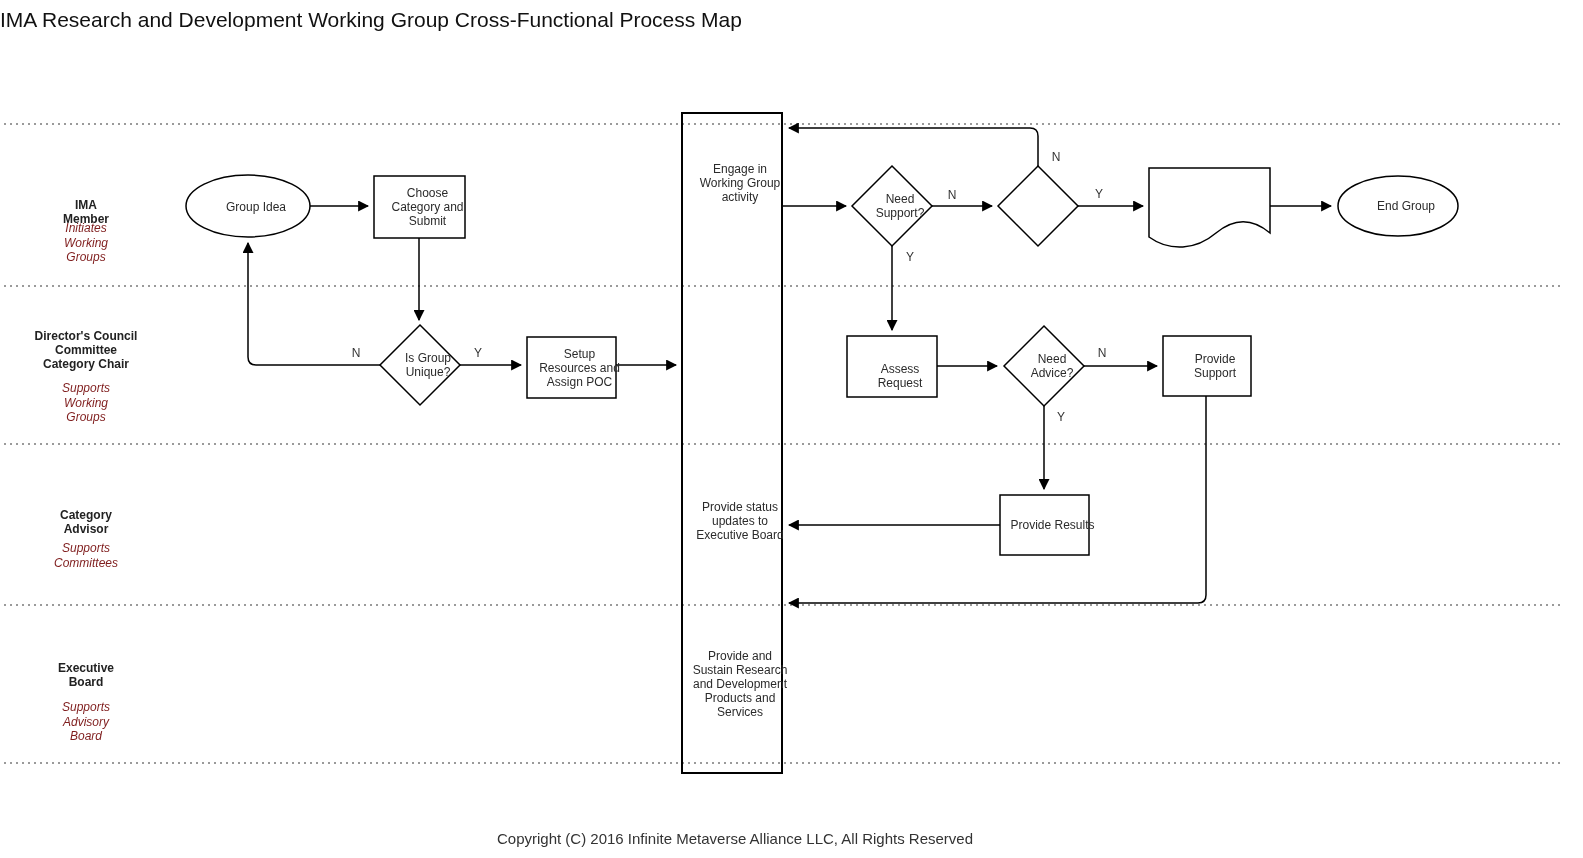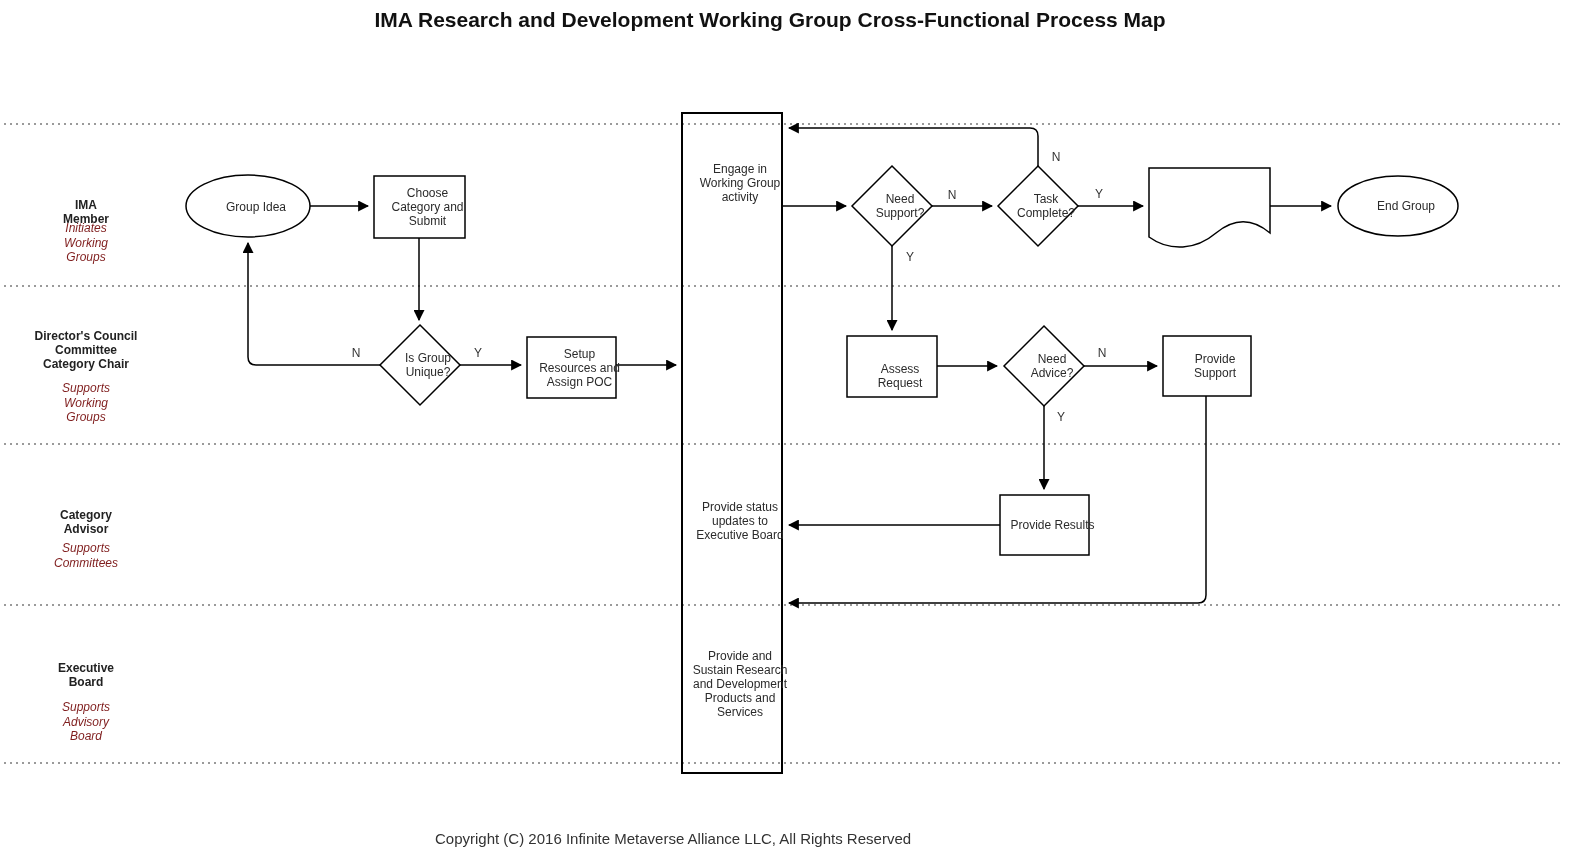--- a/index.html
+++ b/index.html
@@ -5,22 +5,21 @@
   html,body{margin:0;padding:0;background:#fff;}
   #canvas{
     position:relative;
     width:1583px;height:858px;
     background:#ffffff;
     font-family:"Liberation Sans", sans-serif;
     overflow:hidden;
   }
   .title{
     position:absolute;left:0;top:8px;width:1540px;
-    text-align:center;
-    font-size:21px;font-weight:bold;color:#111;
+    font-size:21px;font-weight:normal;color:#111;
     letter-spacing:0px;
     white-space:pre-line;
   }
   .lane-line{
     position:absolute;left:4px;width:1556px;height:2px;
     background:repeating-linear-gradient(90deg,#9a9a9a 0 2px,transparent 2px 6px);
   }
   .lane-role{
     position:absolute;left:10px;width:152px;
     text-align:center;font-size:12px;font-weight:bold;color:#222;
@@ -38,21 +37,21 @@
     text-align:center;font-size:12px;color:#2b2b2b;line-height:14px;
     white-space:pre-line;pointer-events:none;padding-left:8px;
   }
   .edge-label{
     position:absolute;z-index:2;
     transform:translate(-50%,-50%);
     font-size:12px;color:#333;
   }
   .copyright{
     position:absolute;left:435px;top:830px;width:600px;
-    text-align:left;font-size:15px;color:#333;
+    text-align:center;font-size:15px;color:#333;
   }
 </style>
 </head>
 <body>
 
 <div id="canvas">
 
   <div class="title">IMA Research and Development Working Group Cross-Functional Process Map</div>
 
   <div class="lane-line" style="top:123px"></div>
@@ -143,22 +142,20 @@
   <div class="node-label" style="left:684px;top:481px;width:96px;height:80px">Provide status
 updates to
 Executive Board</div>
   <div class="node-label" style="left:684px;top:646px;width:96px;height:76px">Provide and
 Sustain Research
 and Development
 Products and
 Services</div>
   <div class="node-label" style="left:852px;top:167px;width:80px;height:78px">Need
 Support?</div>
-  <div class="node-label" style="left:998px;top:167px;width:80px;height:78px">Task
-Complete?</div>
   <div class="node-label" style="left:1340px;top:177px;width:116px;height:58px">End Group</div>
   <div class="node-label" style="left:849px;top:337px;width:86px;height:77px">Assess
 Request</div>
   <div class="node-label" style="left:1004px;top:327px;width:80px;height:78px">Need
 Advice?</div>
   <div class="node-label" style="left:1165px;top:337px;width:84px;height:58px">Provide
 Support</div>
   <div class="node-label" style="left:1002px;top:496px;width:85px;height:58px">Provide Results</div>
 
   <div class="edge-label" style="left:356px;top:353px">N</div>

